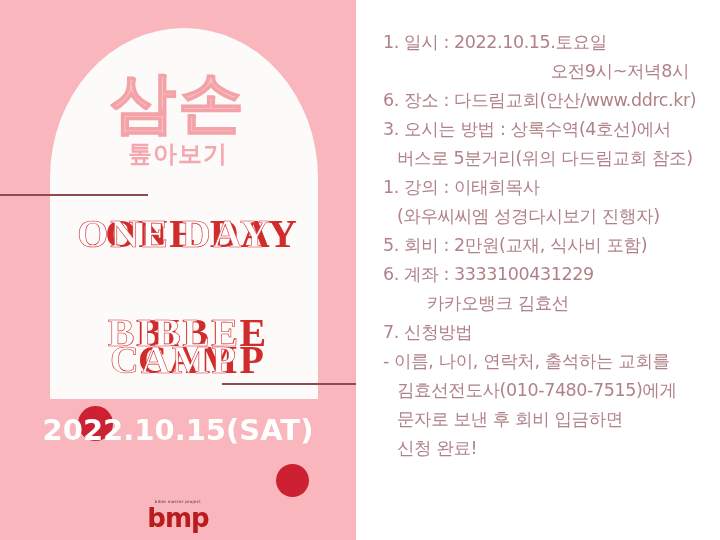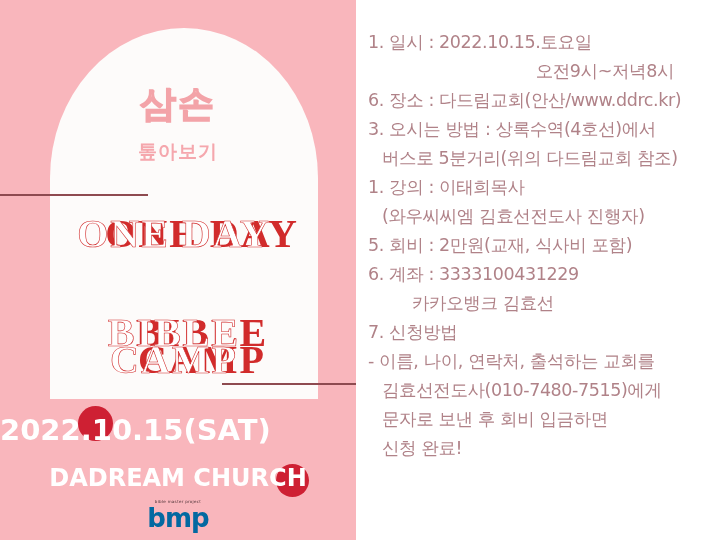--- a/index.html
+++ b/index.html
@@ -50,36 +50,35 @@
 
   
   #samson {
     position: absolute;
     left: 0;
     top: 70px;
     width: 356px;
     text-align: center;
     font-family: "DejaVu Sans", sans-serif;
     font-weight: 700;
-    font-size: 36px;
+    font-size: 66px;
     letter-spacing: 2px;
     line-height: 1;
     color: #fbc3c6;
-    margin-top: 16px;
     -webkit-text-stroke: 1.5px #f3a3a8;
   }
   #tope {
     position: absolute;
     left: 0;
     top: 142px;
     width: 356px;
     text-align: center;
     font-family: "DejaVu Sans", sans-serif;
     font-weight: 700;
-    font-size: 19px;
+    font-size: 24px;
     letter-spacing: 1px;
     line-height: 1;
     color: #f5a7ad;
   }
 
   
   .serif-line {
     position: absolute;
     left: 0;
     width: 404px;
@@ -112,21 +111,21 @@
   }
   #dot-1 { left: 78px;  top: 406px; width: 35px; height: 35px; }
   #dot-2 { left: 276px; top: 464px; width: 33px; height: 33px; }
 
   
   #date-line {
     position: absolute;
     left: 0;
     top: 413px;
     width: 356px;
-    text-align: left;
+    text-align: center;
     font-family: "DejaVu Sans", sans-serif;
     font-weight: 700;
     font-size: 29px;
     letter-spacing: 0px;
     color: #ffffff;
   }
   #church-line {
     position: absolute;
     left: 0;
     top: 464px;
@@ -155,27 +154,27 @@
     letter-spacing: 0.3px;
     color: #4a3034;
     margin-bottom: 1px;
   }
   #logo-mark {
     display: block;
     font-family: "DejaVu Sans", sans-serif;
     font-weight: 700;
     font-size: 26px;
     letter-spacing: -1px;
-    color: #0369a1;
+    color: #b91c1c;
   }
 
   
   #info {
     position: absolute;
-    left: 356px;
+    left: 371px;
     top: 0;
     width: 324px;
     height: 540px;
     background: #ffffff;
     padding: 28px 6px 0 12px;
     box-sizing: border-box;
   }
   .info-line {
     font-family: "DejaVu Sans", sans-serif;
     font-size: 17.5px;
@@ -213,36 +212,35 @@
     </div>
     <div class="serif-line" id="line-camp">
       <span class="shadow">CAMP</span>
       <span>CAMP</span>
     </div>
 
     <div class="dot" id="dot-1"></div>
     <div id="date-line">2022.10.15(SAT)</div>
 
     <div class="dot" id="dot-2"></div>
-    <div id="church-line">DADREAM CHURCH</div>
 
     <div id="logo">
       <span id="logo-tag">bible master project</span>
       <span id="logo-mark">bmp</span>
     </div>
   </div>
 
   <div id="info">
       <div class="info-line">1. 일시 : 2022.10.15.토요일</div>
       <div class="info-line indent-1">오전9시~저녁8시</div>
       <div class="info-line">6. 장소 : 다드림교회(안산/www.ddrc.kr)</div>
       <div class="info-line">3. 오시는 방법 : 상록수역(4호선)에서</div>
       <div class="info-line indent-2">버스로 5분거리(위의 다드림교회 참조)</div>
       <div class="info-line">1. 강의 : 이태희목사</div>
-      <div class="info-line indent-2">(와우씨씨엠 김효선전도사 진행자)</div>
+      <div class="info-line indent-2">(와우씨씨엠 성경다시보기 진행자)</div>
       <div class="info-line">5. 회비 : 2만원(교재, 식사비 포함)</div>
       <div class="info-line">6. 계좌 : 3333100431229</div>
       <div class="info-line indent-3">카카오뱅크 김효선</div>
       <div class="info-line">7. 신청방법</div>
       <div class="info-line">- 이름, 나이, 연락처, 출석하는 교회를</div>
       <div class="info-line indent-2">김효선전도사(010-7480-7515)에게</div>
       <div class="info-line indent-2">문자로 보낸 후 회비 입금하면</div>
       <div class="info-line indent-2">신청 완료!</div>
     </div>
 

